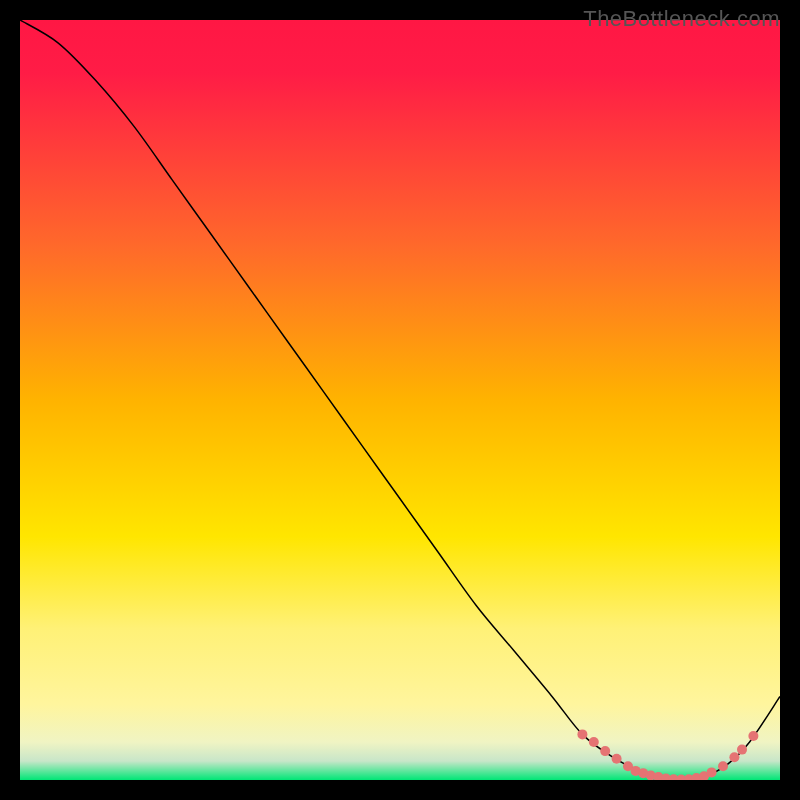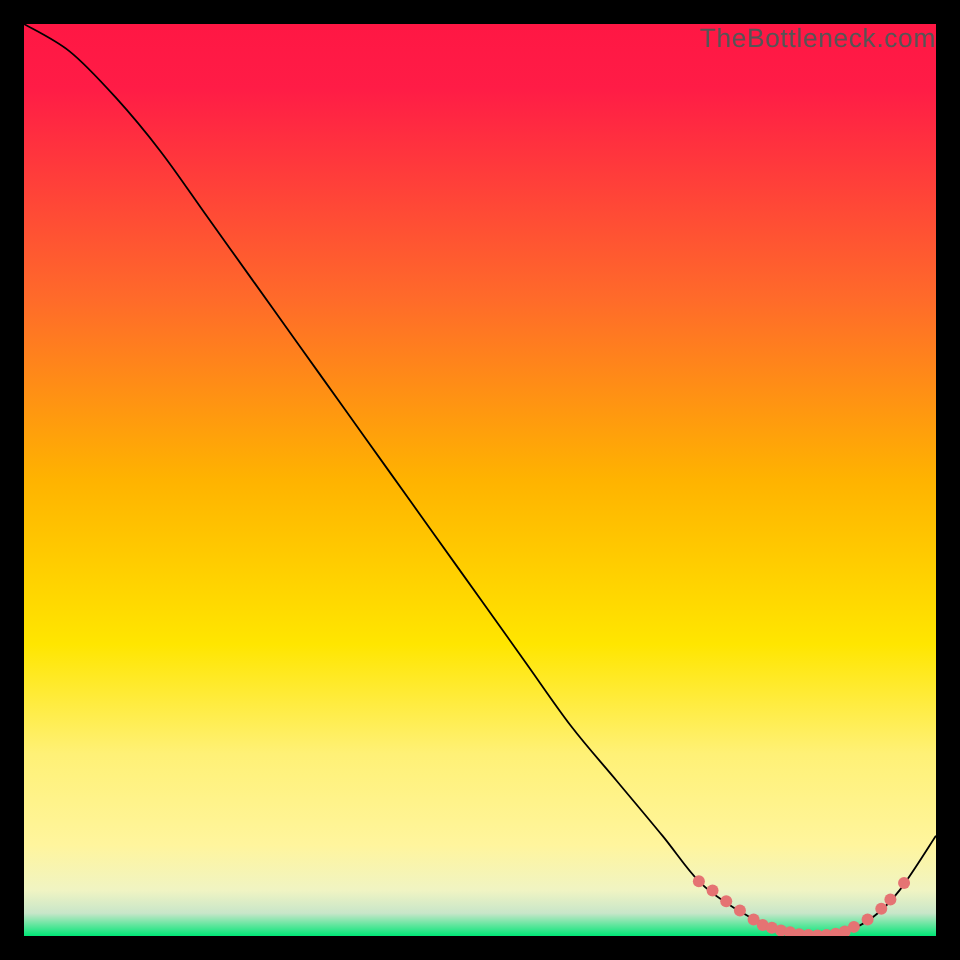--- a/index.html
+++ b/index.html
@@ -5,21 +5,21 @@
   * { margin: 0; padding: 0; box-sizing: border-box; }
   body {
     width: 800px;
     height: 800px;
     background: #000;
     position: relative;
     font-family: Arial, sans-serif;
   }
   .watermark {
     position: absolute;
-    top: 19px;
+    top: 6px;
     right: 20px;
     color: #555;
     font-size: 22px;
     font-weight: 500;
     letter-spacing: 0.5px;
     z-index: 10;
   }
   .plot-area {
     position: absolute;
     left: 20px;

